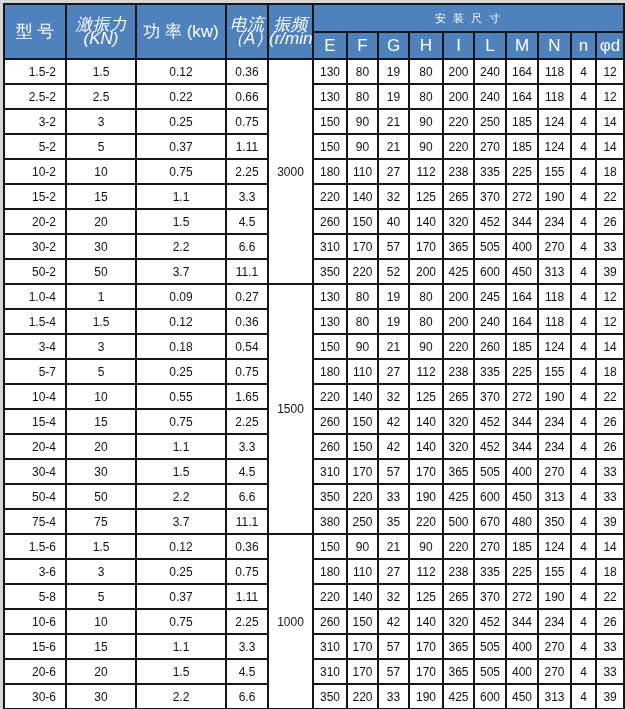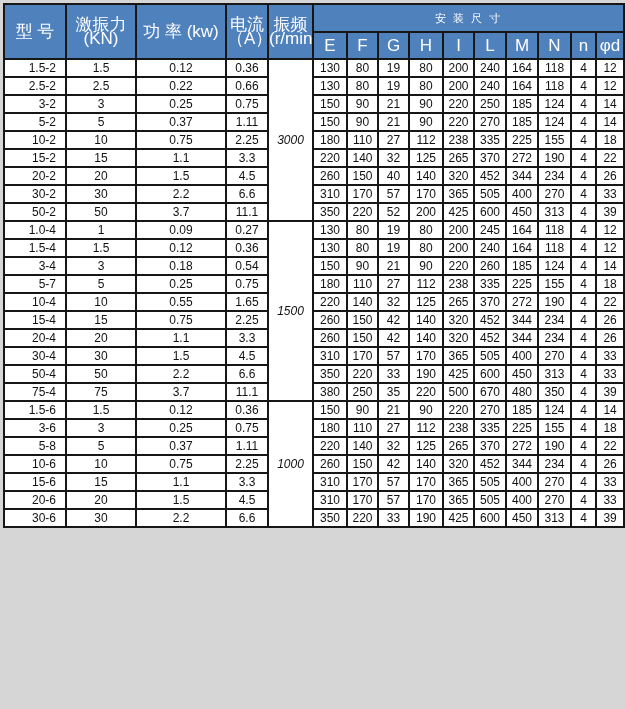--- a/index.html
+++ b/index.html
@@ -31,38 +31,37 @@
   thead th {
     background: #4f81bd;
     color: #ffffff;
     font-weight: normal;
     text-align: center;
     vertical-align: middle;
     font-size: 17px;
   }
   thead tr.hrow1 { height: 28px; }
   thead tr.hrow2 { height: 27px; }
-  thead th .two-line { line-height: 14px; }
+  thead th .two-line { line-height: 14px; font-style: italic; }
   thead th.dims-span { letter-spacing: 2px; font-size: 11px; }
-  tbody tr { height: 18px; }
+  tbody tr { height: 25px; }
   tbody td {
     color: #111111;
     font-size: 12px;
     text-align: center;
     vertical-align: middle;
     background: #ffffff;
   }
   tbody td.model {
     text-align: right;
     padding-right: 9px;
   }
   tbody td.freq {
     text-align: center;
     vertical-align: middle;
-    font-style: italic;
   }
 </style>
 </head>
 <body>
 
 <div class="page">
   <table class="spec">
     <colgroup>
       <col style="width:62px">
         <col style="width:70px">

